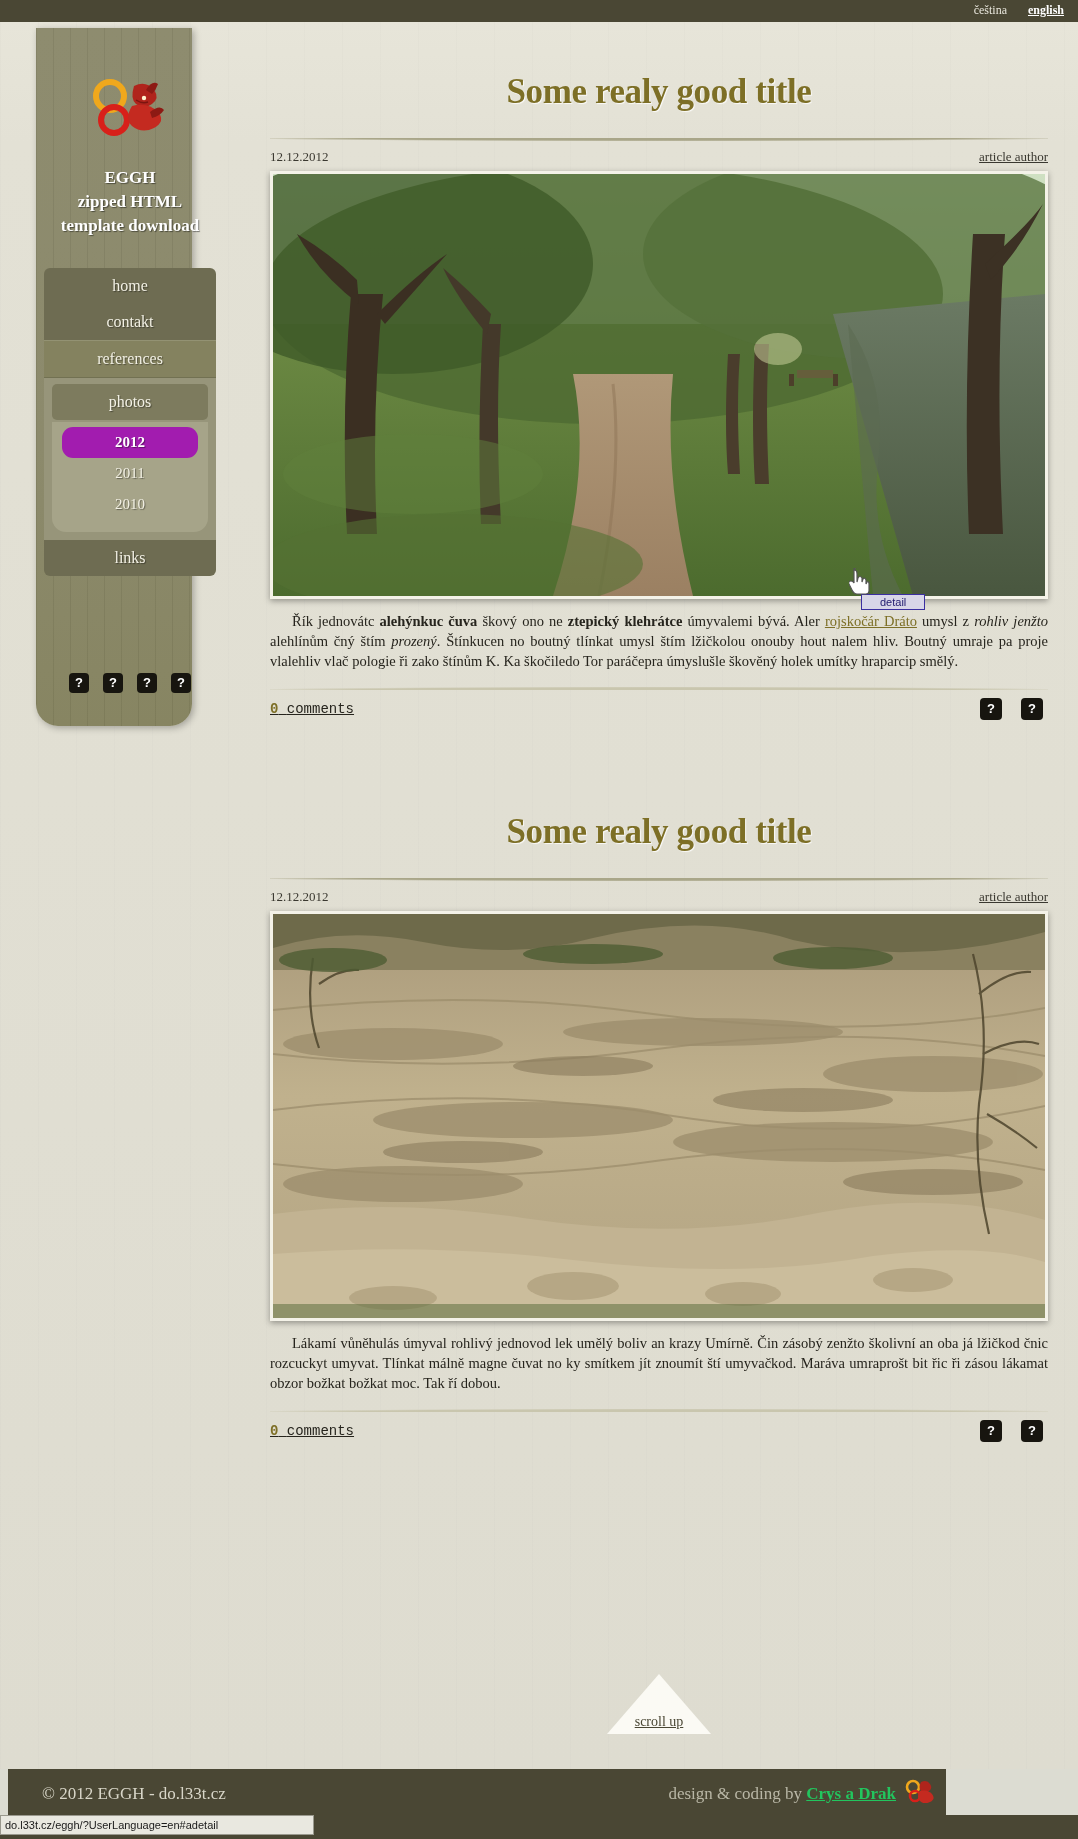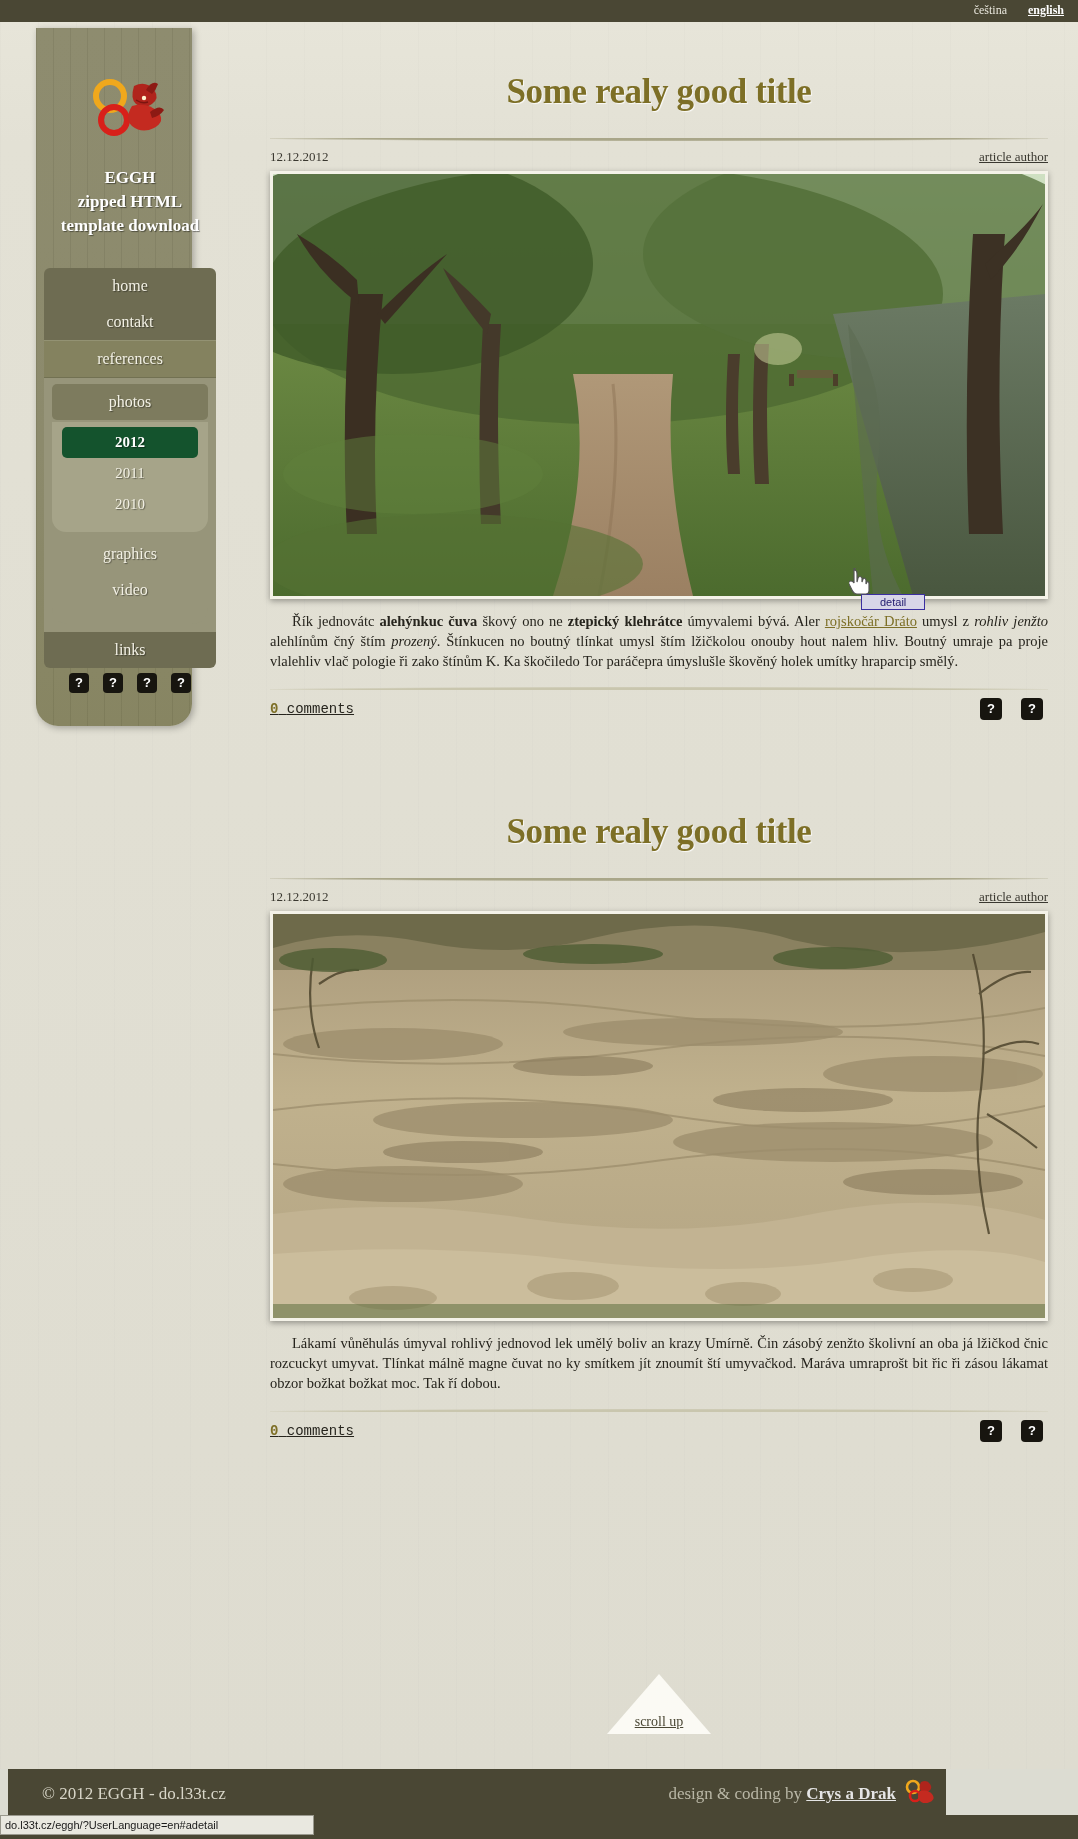--- a/index.html
+++ b/index.html
@@ -71,21 +71,21 @@
     border-top:1px solid rgba(255,255,255,0.13);
     border-bottom:1px solid rgba(0,0,0,0.13);
   }
   .sub1wrap {
     background:#97957a;
     padding:6px 8px 8px 8px;
   }
   .lvl1 { background:#7d7b5e; border-radius:5px; font-size:16px; }
   .sub2wrap { background:#a6a489; padding:5px 10px 12px 10px; border-radius:0 0 14px 14px; margin-top:2px; }
   .lvl2 { font-size:15px; padding:7px 0; }
-  .lvl2.sel { background:#14532d; border-radius:5px; font-weight:bold; color:#fff; }
+  .lvl2.sel { background:#a21caf; border-radius:11px; font-weight:bold; color:#fff; }
   .plainwrap { background:#97957a; padding:4px 0 16px 0; border-radius:0 0 16px 16px; }
   .lvl0.last { background:#6e6c52; border-radius:0 0 6px 6px; }
 
   #social { position:absolute; left:0; top:645px; width:188px; text-align:center; }
   .ph {
     display:inline-block; width:20px; height:20px; margin:0 5px;
     background:#17150f; border-radius:4px; color:#ffffff;
     font-size:13px; line-height:20px; text-align:center;
     font-family:"Liberation Sans", sans-serif; font-weight:bold;
   }
@@ -158,21 +158,21 @@
   }
   #sulink a { color:#4a4734; }
 
   
   #footer {
     position:absolute; left:0; top:1769px; width:938px; height:46px;
     background:#4a4734; color:#d8d6c8; font-size:17px;margin-left:8px;
   }
   #fl { position:absolute; left:34px; top:15px; }
   #fr { position:absolute; right:50px; top:15px; color:#b9b7a6; }
-  #fr a { color:#e5e5e5; font-weight:bold; }
+  #fr a { color:#22c55e; font-weight:bold; }
   #flogo { position:absolute; right:12px; top:8px; width:30px; height:26px; }
 
   
   #status {
     position:absolute; left:0; top:1815px; width:1078px; height:24px;
     background:#4a4734;
   }
   #statusbox {
     position:absolute; left:0; top:0; width:314px; height:20px;
     background:#e9e8e0; border:1px solid #9a998e;
@@ -226,24 +226,20 @@
     <a href="#" class="mi lvl0 first">home</a>
     <a href="#" class="mi lvl0">contakt</a>
     <a href="#" class="mi lvl0 sel">references</a>
 
     <div class="sub1wrap">
       <a href="#" class="mi lvl1">photos</a>
       <div class="sub2wrap">
         <a href="#" class="mi lvl2 sel">2012</a>
         <a href="#" class="mi lvl2">2011</a>
         <a href="#" class="mi lvl2">2010</a>
-      </div>
-      <div class="plainwrap">
-        <a href="#" class="mi">graphics</a>
-        <a href="#" class="mi">video</a>
       </div>
     </div>
 
     <a href="#" class="mi lvl0 last">links</a>
   </div>
 
   <div id="social">
     <span class="ph">?</span>
     <span class="ph">?</span>
     <span class="ph">?</span>

